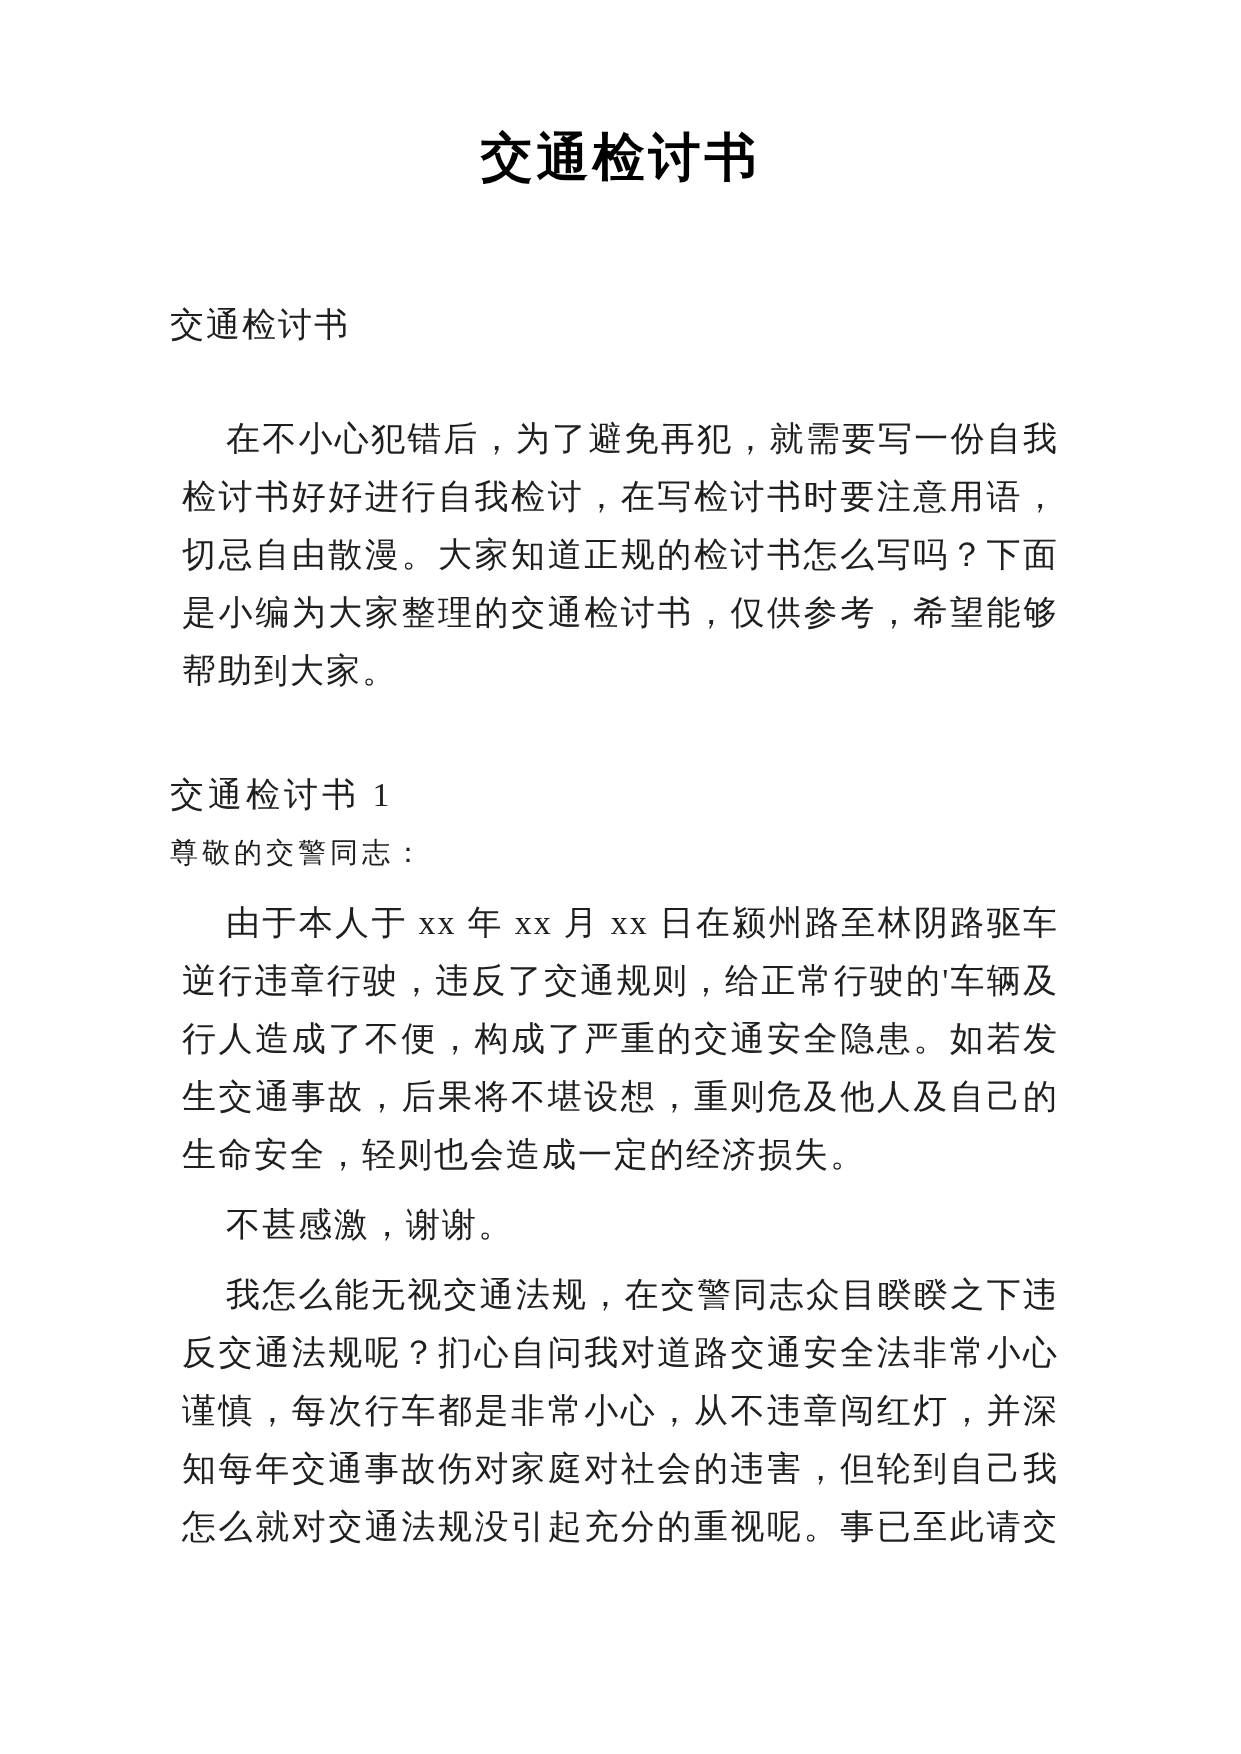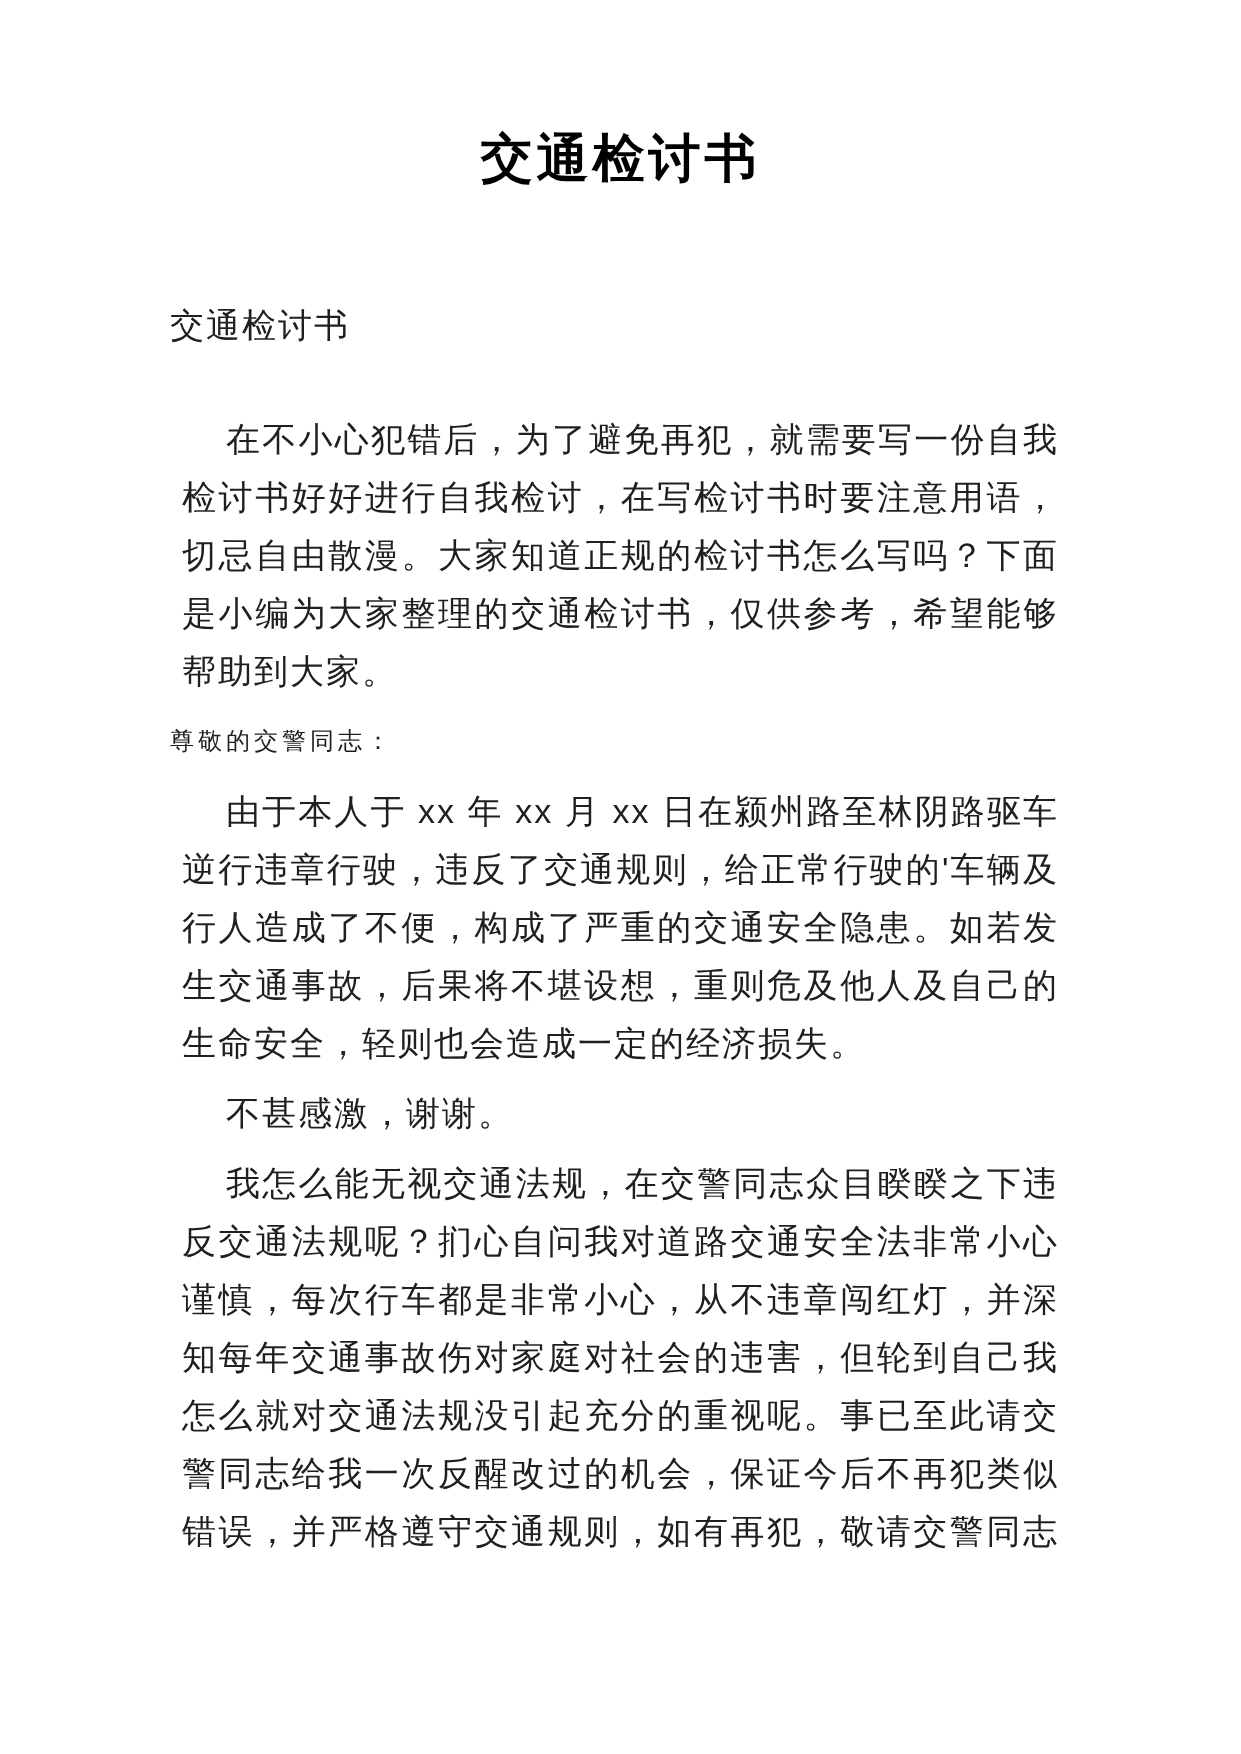--- a/index.html
+++ b/index.html
@@ -8,21 +8,21 @@
     background: #ffffff;
   }
   .page {
     position: relative;
     width: 1241px;
     height: 1554px;
     margin: 0 auto;
     background: #ffffff;
     box-sizing: border-box;
     padding: 126px 170px 0 170px;
-    font-family: Liberation Sans, sans-serif;
+    font-family: Liberation Serif, serif;
     color: #1f1f1f;
     overflow: hidden;
   }
   .doc-title {
     margin: 0;
     font-size: 52px;
     line-height: 64px;
     font-weight: 700;
     text-align: center;
     letter-spacing: 4px;
@@ -47,37 +47,38 @@
   .indent {
     text-indent: 44px;
   }
   .section-heading {
     margin-top: 66px;
     font-size: 34px;
     line-height: 58px;
     letter-spacing: 4px;
   }
   .salutation {
-    font-size: 24px;
+    font-size: 28px;
     line-height: 58px;
     letter-spacing: 4px;
   }
   p { margin: 12px; }
 </style>
 </head>
 <body>
 
 <div class="page">
 
   <h1 class="doc-title">交通检讨书</h1>
 
   <div class="doc-subtitle body-text">交通检讨书</div>
 
   <p class="body-text intro indent">在不小心犯错后，为了避免再犯，就需要写一份自我检讨书好好进行自我检讨，在写检讨书时要注意用语，切忌自由散漫。大家知道正规的检讨书怎么写吗？下面是小编为大家整理的交通检讨书，仅供参考，希望能够帮助到大家。</p>
 
+  <div class="section-heading">交通检讨书 1</div>
 
   <div class="salutation">尊敬的交警同志：</div>
 
   <p class="body-text indent">由于本人于 xx 年 xx 月 xx 日在颍州路至林阴路驱车逆行违章行驶，违反了交通规则，给正常行驶的'车辆及行人造成了不便，构成了严重的交通安全隐患。如若发生交通事故，后果将不堪设想，重则危及他人及自己的生命安全，轻则也会造成一定的经济损失。</p>
 
   <p class="body-text indent">不甚感激，谢谢。</p>
 
   <p class="body-text indent">我怎么能无视交通法规，在交警同志众目睽睽之下违反交通法规呢？扪心自问我对道路交通安全法非常小心谨慎，每次行车都是非常小心，从不违章闯红灯，并深知每年交通事故伤对家庭对社会的违害，但轮到自己我怎么就对交通法规没引起充分的重视呢。事已至此请交警同志给我一次反醒改过的机会，保证今后不再犯类似错误，并严格遵守交通规则，如有再犯，敬请交警同志处罚。</p>
 
 </div>

